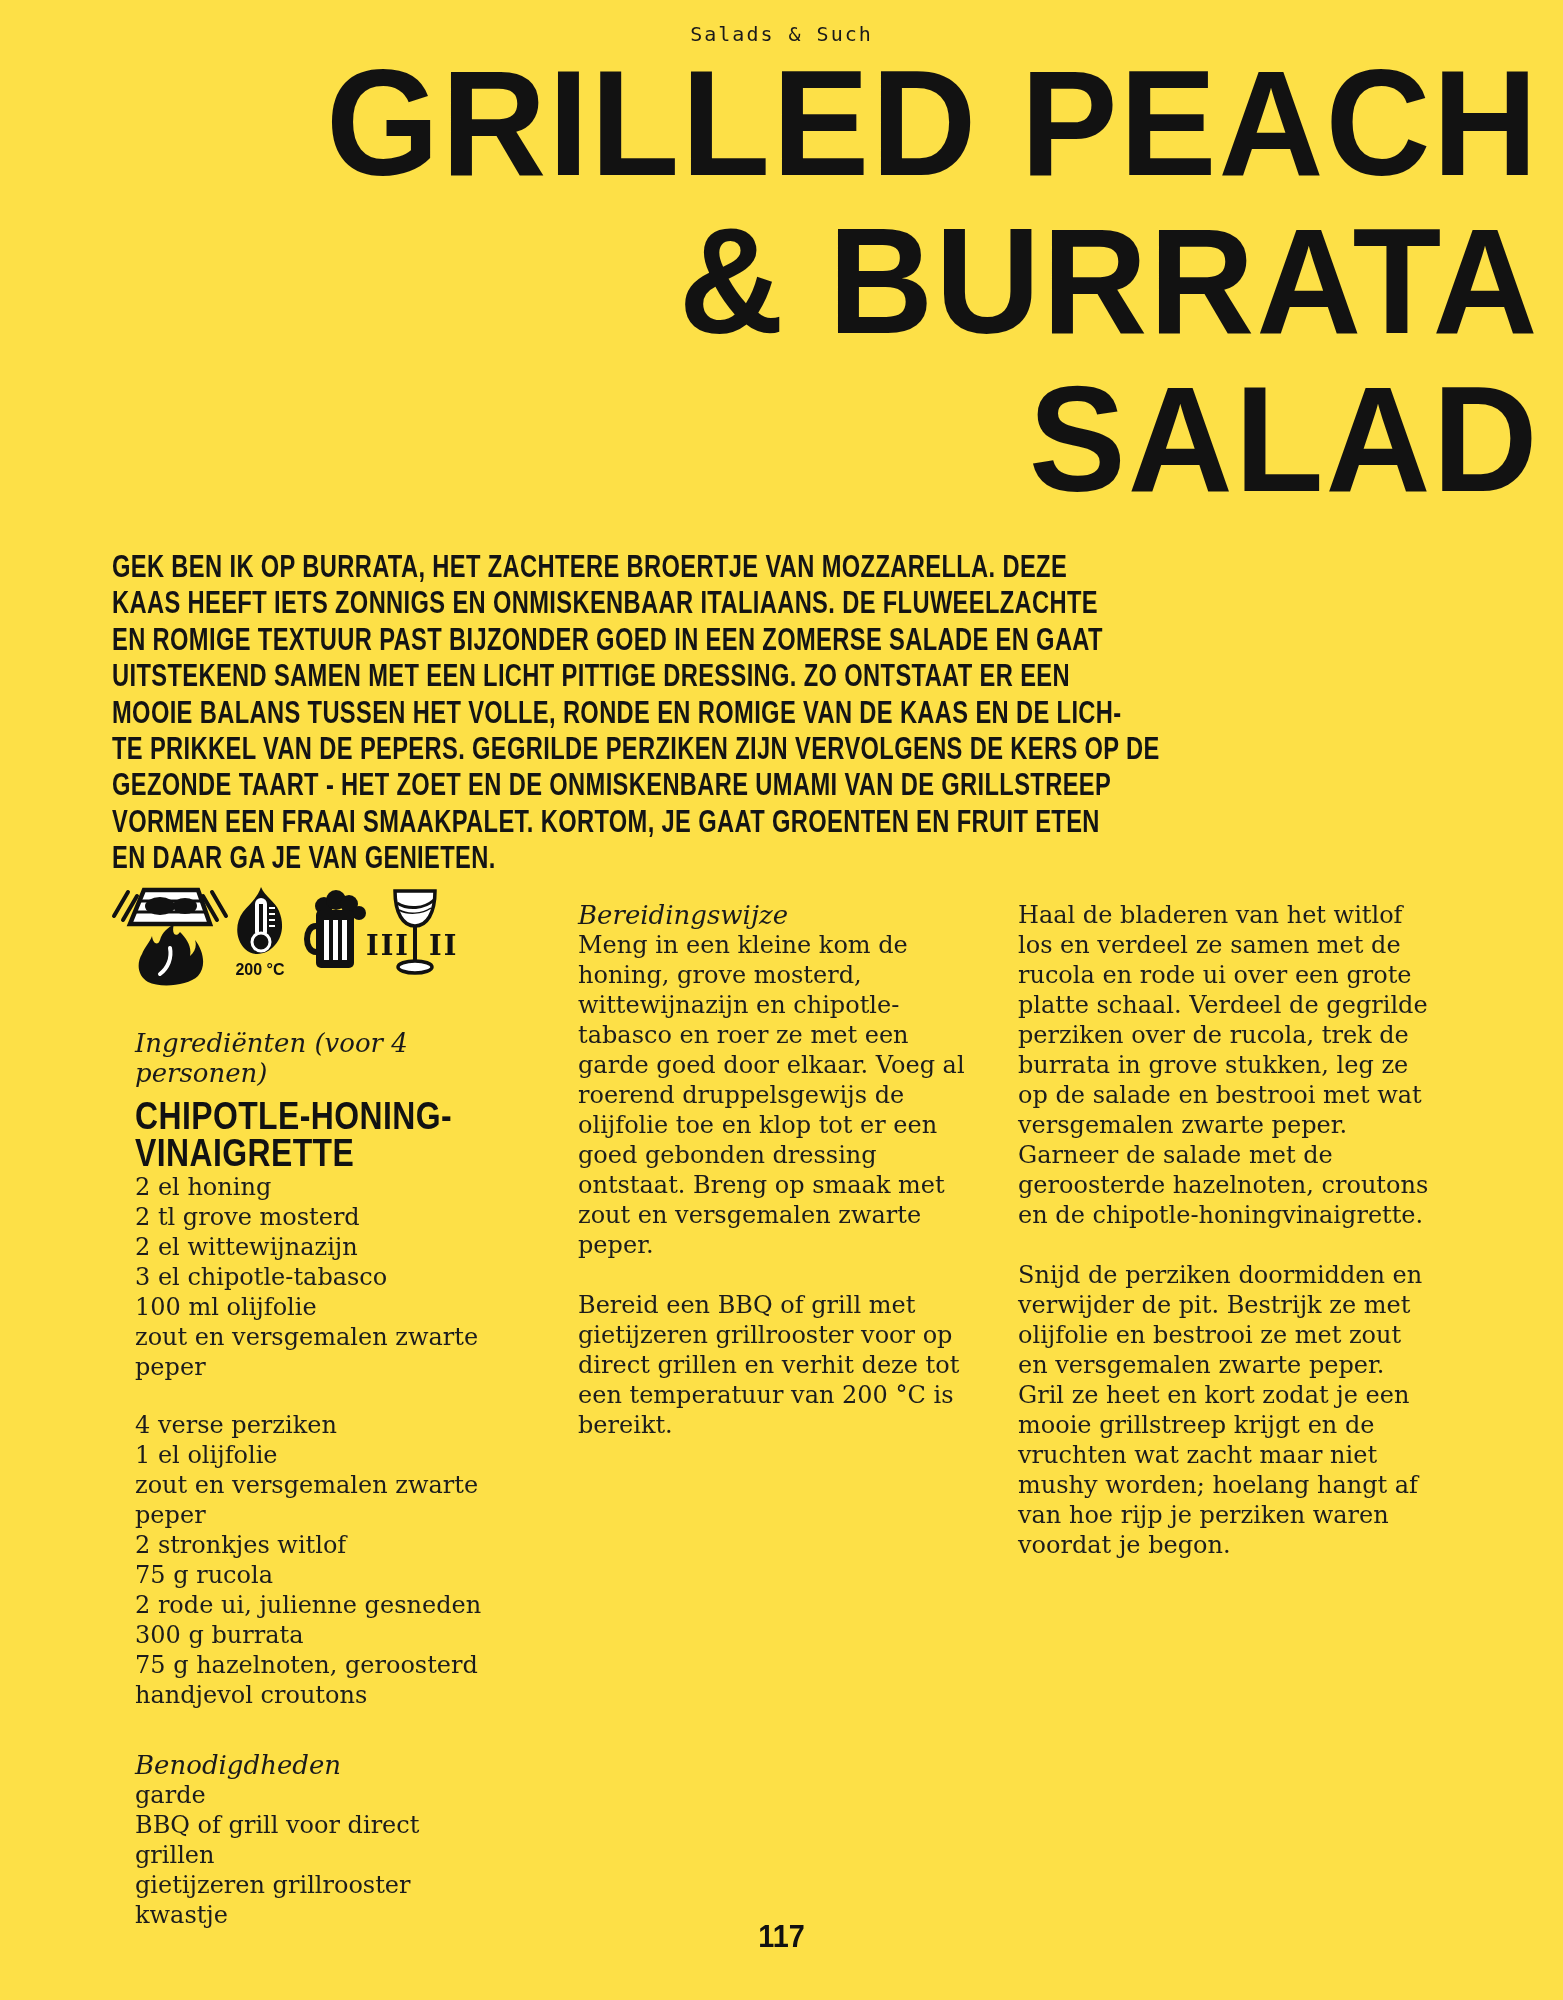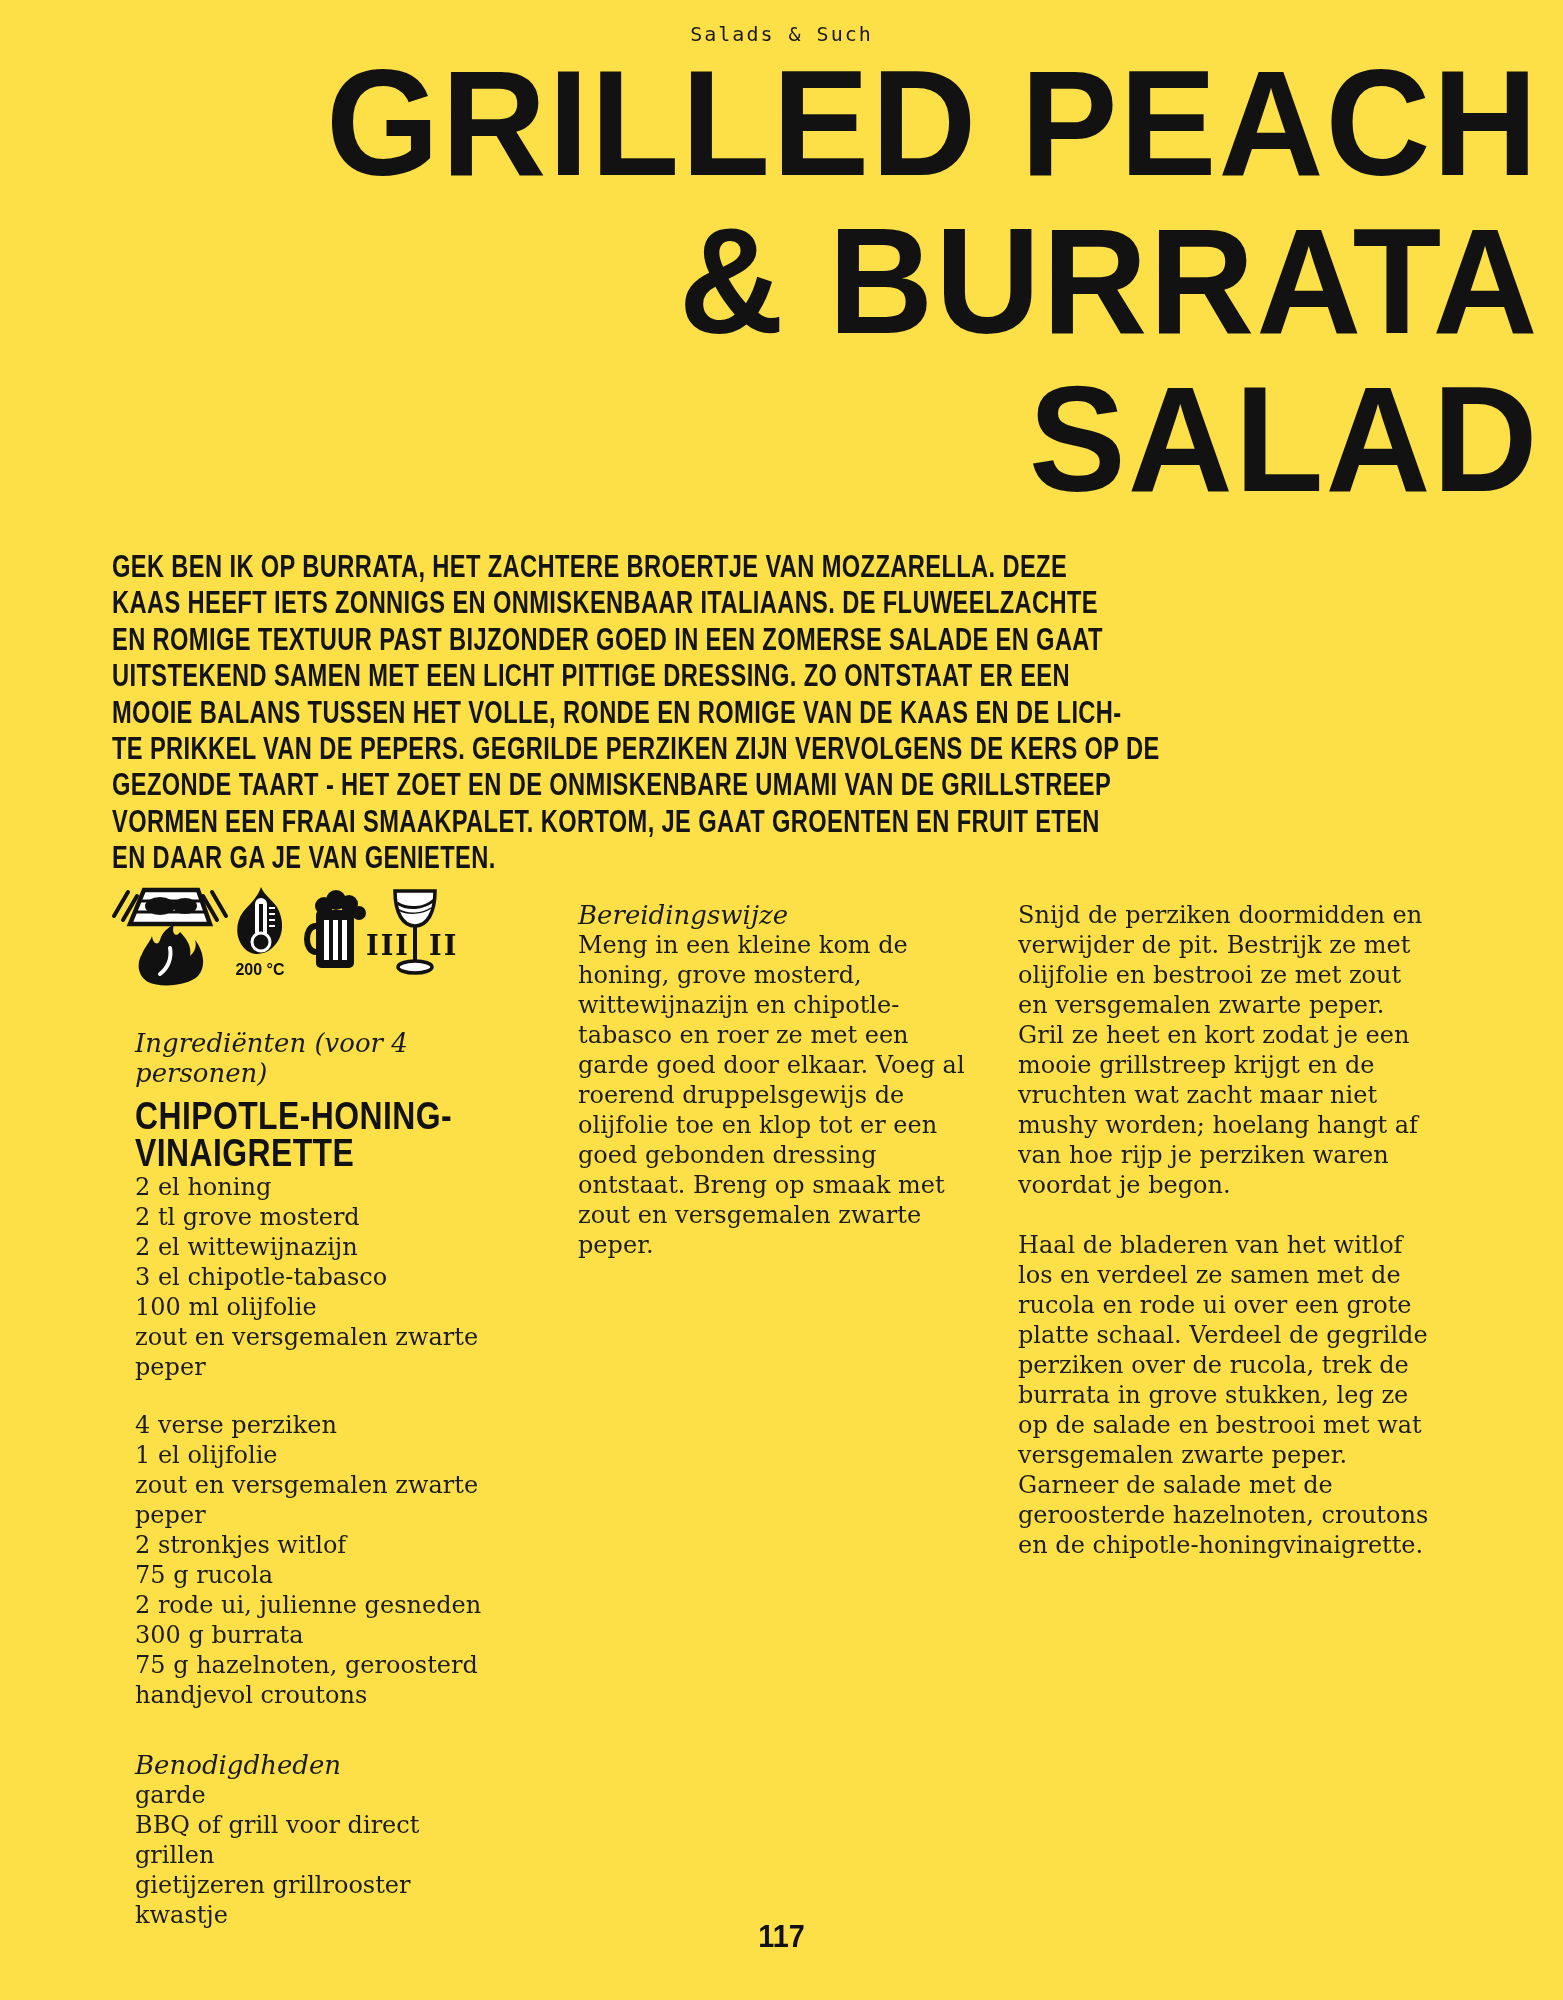--- a/index.html
+++ b/index.html
@@ -167,22 +167,23 @@
         <p>garde</p>
         <p>BBQ of grill voor direct grillen</p>
         <p>gietijzeren grillrooster</p>
         <p>kwastje</p>
       </div>
   </div>
 
   <div class="col col-mid">
     <p class="serif-italic">Bereidingswijze</p>
     <p class="step">Meng in een kleine kom de honing, grove mosterd, wittewijnazijn en chipotle-tabasco en roer ze met een garde goed door elkaar. Voeg al roerend druppelsgewijs de olijfolie toe en klop tot er een goed gebonden dressing ontstaat. Breng op smaak met zout en versgemalen zwarte peper.</p>
+    <p class="step">Bereid een BBQ of grill met gietijzeren grillrooster voor op direct grillen en verhit deze tot een temperatuur van 200 °C is bereikt.</p>
   </div>
 
   <div class="col col-right">
+    <p class="step">Haal de bladeren van het witlof los en verdeel ze samen met de rucola en rode ui over een grote platte schaal. Verdeel de gegrilde perziken over de rucola, trek de burrata in grove stukken, leg ze op de salade en bestrooi met wat versgemalen zwarte peper. Garneer de salade met de geroosterde hazelnoten, croutons en de chipotle-honingvinaigrette.</p>
     <p class="step">Snijd de perziken doormidden en verwijder de pit. Bestrijk ze met olijfolie en bestrooi ze met zout en versgemalen zwarte peper. Gril ze heet en kort zodat je een mooie grillstreep krijgt en de vruchten wat zacht maar niet mushy worden; hoelang hangt af van hoe rijp je perziken waren voordat je begon.</p>
-    <p class="step">Haal de bladeren van het witlof los en verdeel ze samen met de rucola en rode ui over een grote platte schaal. Verdeel de gegrilde perziken over de rucola, trek de burrata in grove stukken, leg ze op de salade en bestrooi met wat versgemalen zwarte peper. Garneer de salade met de geroosterde hazelnoten, croutons en de chipotle-honingvinaigrette.</p>
   </div>
 
   <div class="pageno">117</div>
 
 </div>
 
 </body></html>

